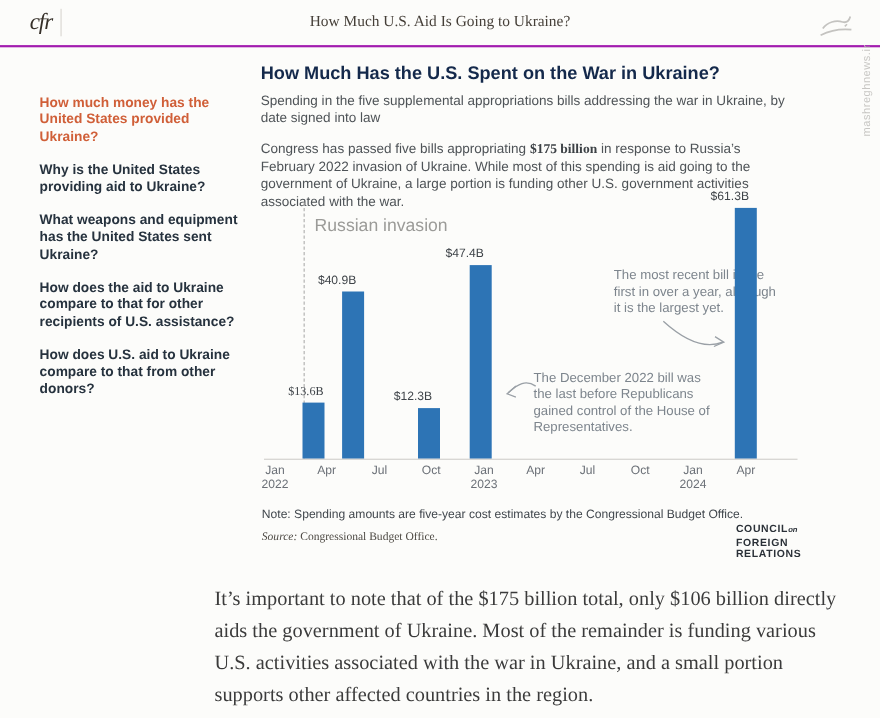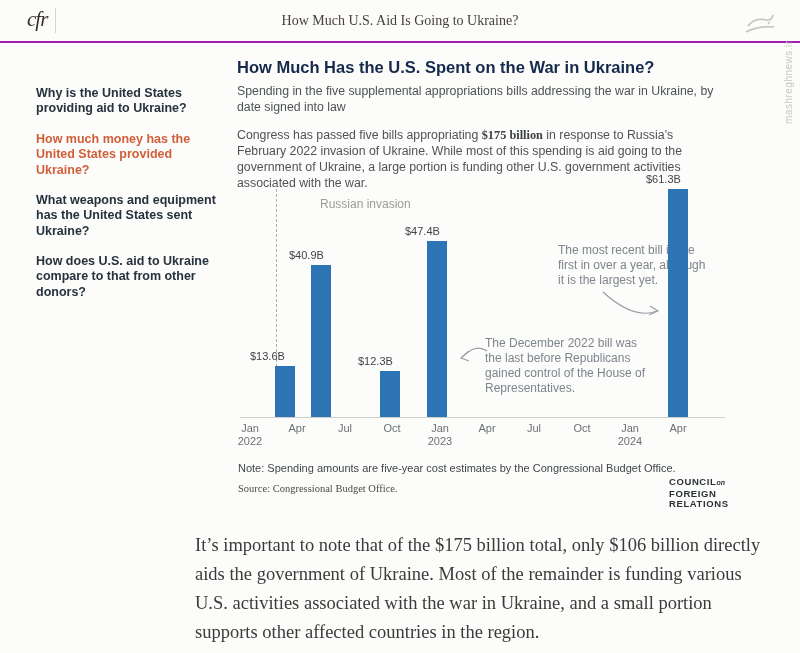--- a/index.html
+++ b/index.html
@@ -43,33 +43,33 @@
   .sq.active { color:#d05f38; }
   
   .main { position:absolute; left:237px; top:58px; width:488px; }
   .article-title { font-size:16.5px; font-weight:bold; color:#14294b; margin-bottom:7px; }
   .article-subtitle { font-size:12.3px; line-height:1.28; color:#4e5357; margin-bottom:13px; width:482px; }
   .article-intro { font-size:12.3px; line-height:1.3; color:#4e5357; width:482px; }
   .article-intro b { color:#3c4145;font-family:Liberation Serif, serif; }
   
   #chart { position:absolute; left:240px; top:170px; width:500px; height:292px; }
   .ref-line { position:absolute; border-left:1px dashed #adadab; width:0; }
-  .ref-label { position:absolute; font-size:12px; color:#9b9b98; white-space:nowrap;margin-left:34px; }
+  .ref-label { position:absolute; font-size:16px; color:#9b9b98; white-space:nowrap; }
   .bar { position:absolute; background:#2d74b5; }
   .bar-label { position:absolute; width:64px; text-align:left; font-size:11px; color:#3f4449; }
   .axis-line { position:absolute; height:1px; background:#cfcecb; }
   .tick { position:absolute; width:44px; text-align:center; font-size:11px; color:#6b7077; line-height:13px; }
   .anno { position:absolute; font-size:12px; line-height:15px; color:#7d858d; }
   .anno1 { left:318px; top:73px; width:152px; }
   .anno2 { left:245px; top:166px; width:162px; }
   #arrows { position:absolute; left:0; top:0; }
   
   .chart-note { position:absolute; left:238px; top:462px; width:470px; font-size:11px; color:#41474d; }
   .chart-source { position:absolute; left:238px; top:483px; font-family:"Liberation Serif", serif; font-size:10.5px; color:#4e4a44; }
-  .chart-source .src-label { }
+  .chart-source .src-label { font-style:italic; }
   .cfr-block {
     position:absolute; left:669px; top:477px;
     font-size:9.5px; font-weight:bold; letter-spacing:0.6px;
     color:#2b3138; line-height:10.5px;
   }
   .cfr-block .on { font-size:7px; font-style:italic; text-transform:lowercase; letter-spacing:0; }
   
   .closing {
     position:absolute; left:195px; top:531px; width:566px;
     font-family:"Liberation Serif", serif; font-size:18.5px;
@@ -86,23 +86,24 @@
 </div>
 
 <svg class="watermark-glyph" width="34" height="28" viewBox="0 0 34 28">
   <path d="M4 16 C8 10 16 8 22 10 C26 11 28 9 29 5" stroke="#c4c3c0" stroke-width="1.6" fill="none"></path>
   <path d="M2 22 C10 18 20 16 30 17" stroke="#c4c3c0" stroke-width="1.6" fill="none"></path>
   <path d="M24 14 l2 -2" stroke="#c4c3c0" stroke-width="1.4" fill="none"></path>
 </svg>
 <div class="watermark-text">mashreghnews.ir</div>
 
 <div class="sidebar">
+    <div class="sq active">How much money has the United States provided Ukraine?</div>
     <div class="sq">Why is the United States providing aid to Ukraine?</div>
-    <div class="sq active">How much money has the United States provided Ukraine?</div>
     <div class="sq">What weapons and equipment has the United States sent Ukraine?</div>
+    <div class="sq">How does the aid to Ukraine compare to that for other recipients of U.S. assistance?</div>
     <div class="sq">How does U.S. aid to Ukraine compare to that from other donors?</div>
   </div>
 
 <div class="main">
   <div class="article-title">How Much Has the U.S. Spent on the War in Ukraine?</div>
   <div class="article-subtitle">Spending in the five supplemental appropriations bills addressing the war in Ukraine, by date signed into law</div>
   <div class="article-intro"><span>Congress has passed five bills appropriating </span><b>$175 billion</b><span> in response to Russia’s February 2022 invasion of Ukraine. While most of this spending is aid going to the government of Ukraine, a large portion is funding other U.S. government activities associated with the war.</span></div>
 </div>
 
 <div id="chart">
@@ -110,21 +111,21 @@
   <div class="anno anno2">The December 2022 bill was the last before Republicans gained control of the House of Representatives.</div>
   <svg id="arrows" width="500" height="292" viewBox="0 0 500 292">
     <path d="M363,122 C385,142 402,147 417,141" stroke="#9aa0a6" stroke-width="1.2" fill="none"></path>
     <path d="M410,136 L418,141 L409,145" stroke="#9aa0a6" stroke-width="1.2" fill="none"></path>
     <path d="M247,181 C238,175 231,179 222,187" stroke="#9aa0a6" stroke-width="1.2" fill="none"></path>
     <path d="M229,181 L221,188 L229,191" stroke="#9aa0a6" stroke-width="1.2" fill="none"></path>
   </svg>
 <div class="ref-line" style="left: 36px; top: 14px; height: 233px;"></div>
     <div class="ref-label" style="left: 46px; top: 27px;">Russian invasion</div>
     <div class="bar" style="left: 35px; top: 196.408px; width: 20px; height: 50.592px; background: rgb(45, 116, 181);"></div>
-    <div class="bar-label" style="left: 10px; top: 180.408px;">$13.6B</div>
+    <div class="bar-label" style="left: 22px; top: 180.408px; font-family: Liberation Serif, serif;">$13.6B</div>
     <div class="bar" style="left: 71px; top: 94.852px; width: 20px; height: 152.148px; background: rgb(45, 116, 181);"></div>
     <div class="bar-label" style="left: 49px; top: 78.852px;">$40.9B</div>
     <div class="bar" style="left: 140px; top: 201.244px; width: 20px; height: 45.756px; background: rgb(45, 116, 181);"></div>
     <div class="bar-label" style="left: 118px; top: 185.244px;">$12.3B</div>
     <div class="bar" style="left: 187px; top: 70.672px; width: 20px; height: 176.328px; background: rgb(45, 116, 181);"></div>
     <div class="bar-label" style="left: 165px; top: 54.672px;">$47.4B</div>
     <div class="bar" style="left: 428px; top: 18.964px; width: 20px; height: 228.036px; background: rgb(45, 116, 181);"></div>
     <div class="bar-label" style="left: 406px; top: 2.964px;">$61.3B</div>
     <div class="axis-line" style="left: 0px; top: 247px; width: 485px;"></div>
     <div class="tick" style="left: -12px; top: 252px;">Jan<br>2022</div>

